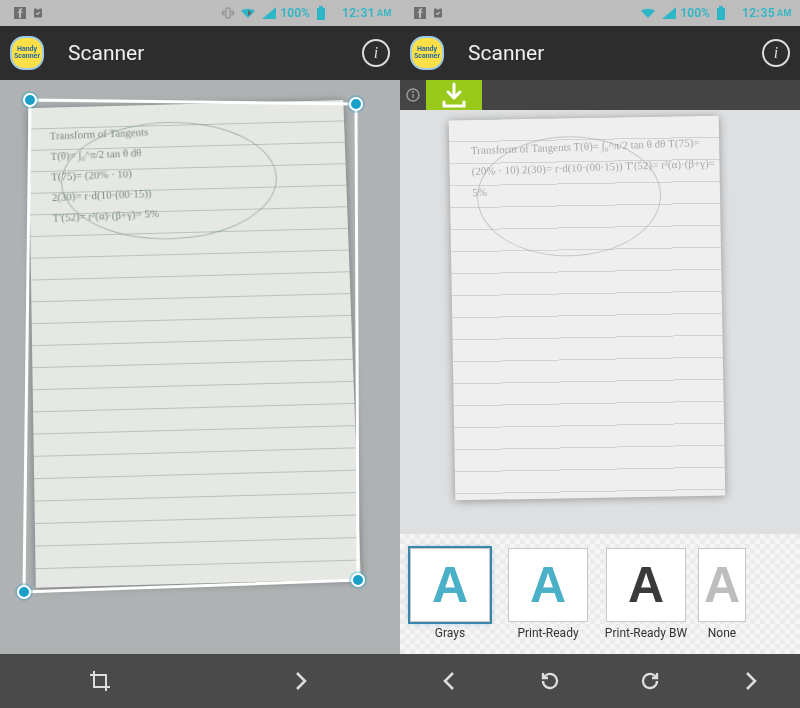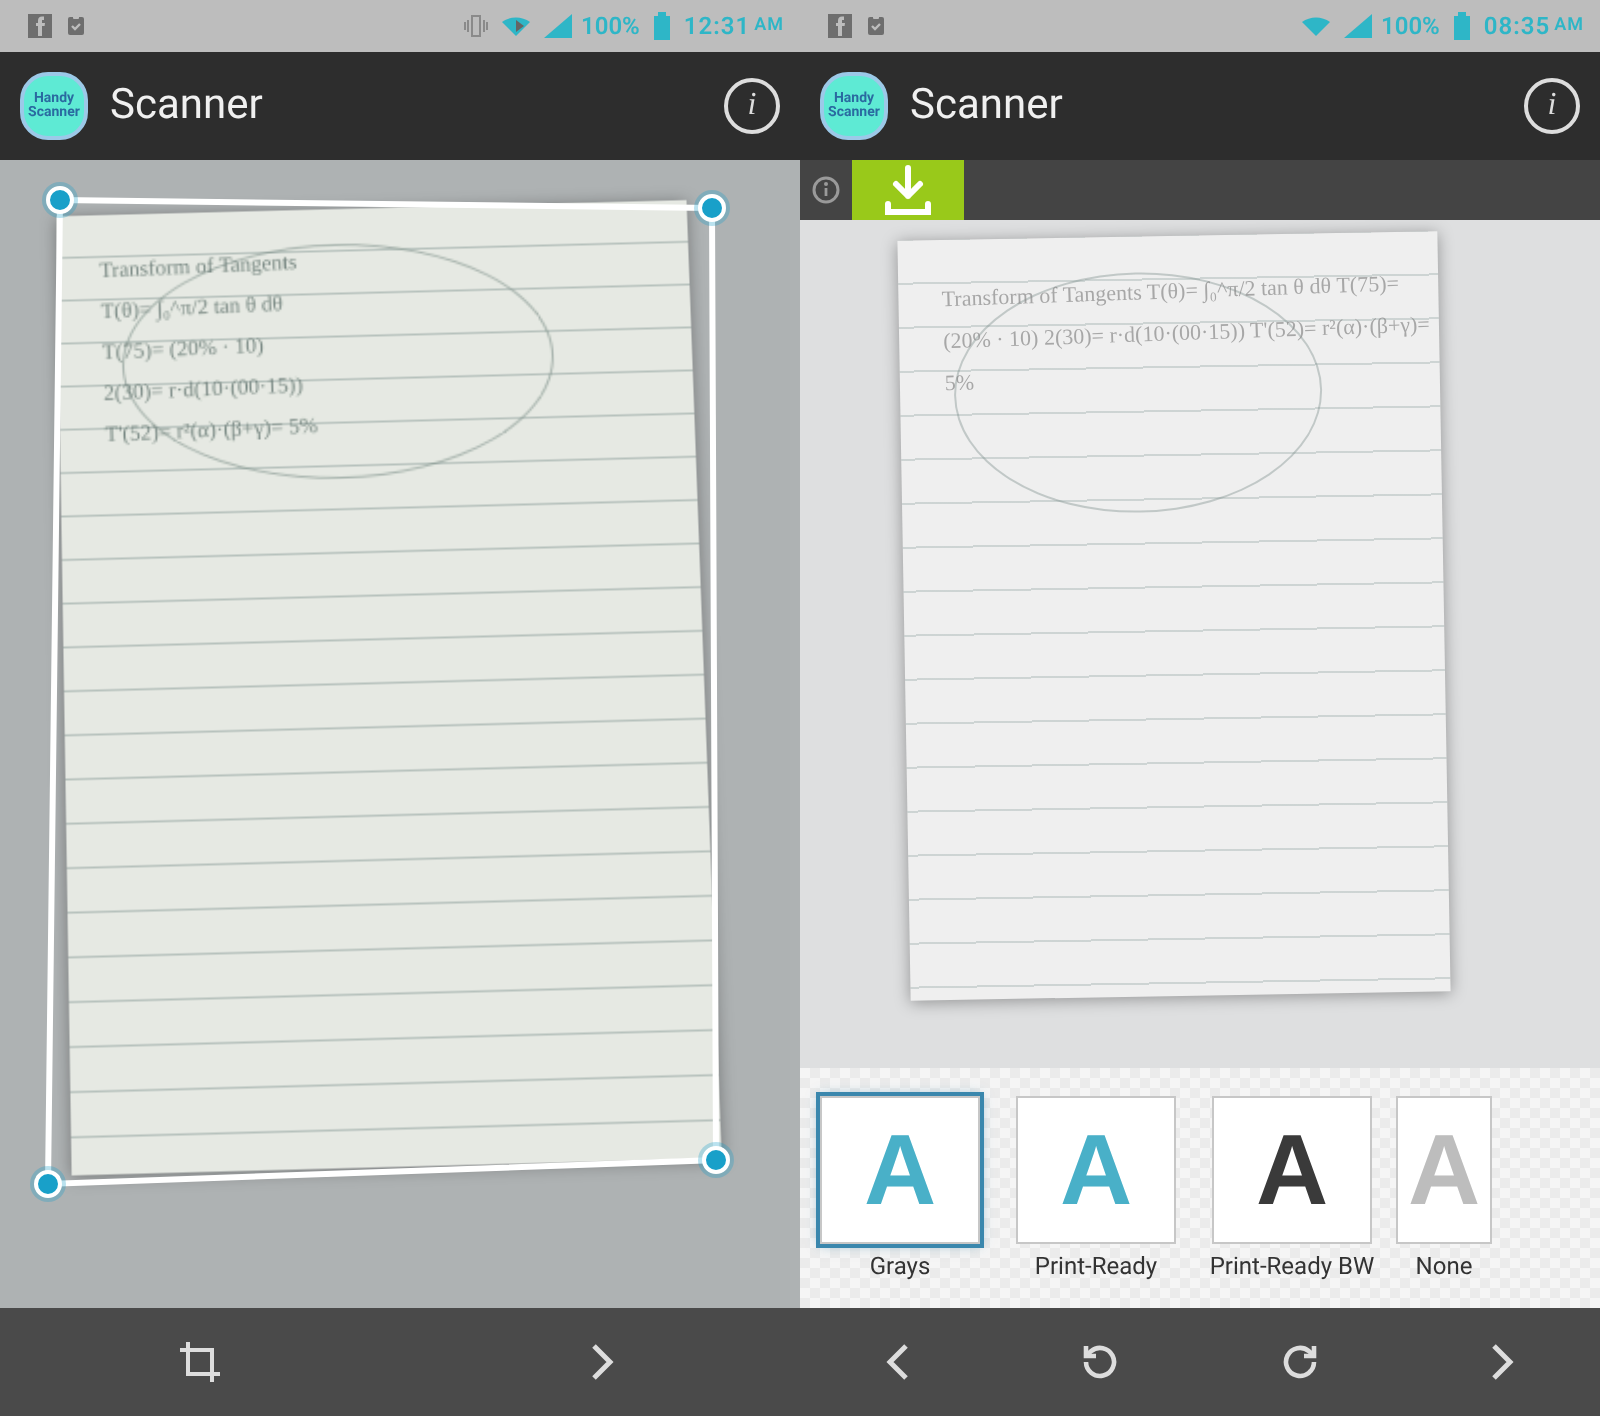--- a/index.html
+++ b/index.html
@@ -3,27 +3,27 @@
 <meta charset="utf-8">
 <style>
   * { box-sizing: border-box; margin: 0; padding: 0; }
   html, body { width: 800px; height: 708px; overflow: hidden; font-family: Roboto, Arial, sans-serif; background:#fff;}
   .row { display: flex; width: 800px; height: 584px; }
   .phone { width: 400px; height: 708px; position: relative; background:#bdbdbd; display:flex; flex-direction:column;}
   
   .status { height: 26px; background:#bdbdbd; display:flex; align-items:center; padding:0 8px; color:#878787; font-size:12px;}
   .status .sp { flex:1; }
   .status .pct { color:#2eb6c7; font-weight:600; margin-left:4px;}
-  .status .time{ color:#2eb6c7; font-weight:600; margin-left:6px; letter-spacing:0.5px;}
+  .status .time{ color:#2eb6c7; font-weight:600; margin-left:16px; letter-spacing:0.5px;}
   .status svg { display:block;}
   .si { margin-left:6px; display:flex; align-items:center;}
   
   .actionbar { height: 54px; background:#2d2d2d; display:flex; align-items:center; padding:0 10px; color:#fff;}
-  .appicon { width:34px; height:34px; background:#5eead4; border:2px solid #9cc9e8; border-radius:14px; display:flex; align-items:center; justify-content:center; font-size:7px; color:#2a6aa0; font-weight:bold; line-height:1; text-align:center; padding:1px;}
-  .title { font-size:21px; font-weight:400; margin-left:11px; flex:1; color:#f0f0f0;}
+  .appicon { width:34px; height:34px; background:#fde047; border:2px solid #9cc9e8; border-radius:14px; display:flex; align-items:center; justify-content:center; font-size:7px; color:#2a6aa0; font-weight:bold; line-height:1; text-align:center; padding:1px;}
+  .title { font-size:21px; font-weight:400; margin-left:24px; flex:1; color:#f0f0f0;}
   .infoico { width:28px; height:28px; border:2px solid #ddd; border-radius:50%; display:flex; align-items:center; justify-content:center; color:#ddd; font-family: Georgia, serif; font-style:italic; font-size:16px;}
   
   .banner { display:flex; background:#444; color:#d6d6d6;}
   .banner .ic { width:26px; display:flex; align-items:center; justify-content:center; color:#9a9a9a;}
   .banner .txt { flex:1; padding:8px 6px; font-size:14px; line-height:1.35;}
   .banner .dl { width:56px; background:#99c91a; display:flex; align-items:center; justify-content:center;}
   
   .body { flex:1; position:relative; background:#aeb2b3; overflow:hidden;}
   .paper { position:absolute; background:#e6ece8; box-shadow:0 1px 8px rgba(0,0,0,.35);}
   .paper .lines { position:absolute; inset:0;
@@ -175,21 +175,21 @@
             <polygon points="0,12 14,12 14,0" fill="#2eb6c7"></polygon>
           </svg>
         </span>
     <span class="pct">100%</span>
     <span class="si">
           <svg width="10" height="14" viewBox="0 0 10 14">
             <rect x="1" y="2" width="8" height="12" fill="#2eb6c7"></rect>
             <rect x="3" y="0" width="4" height="2" fill="#2eb6c7"></rect>
           </svg>
         </span>
-    <span class="time">08:35</span>
+    <span class="time">12:35</span>
     <span class="time" style="font-size:9px;margin-left:2px">AM</span>
   </div>
 
   <div class="actionbar">
     <div class="appicon">Handy
 Scanner</div>
     <div class="title">Scanner</div>
     <div class="infoico">i</div>
   </div>
 

